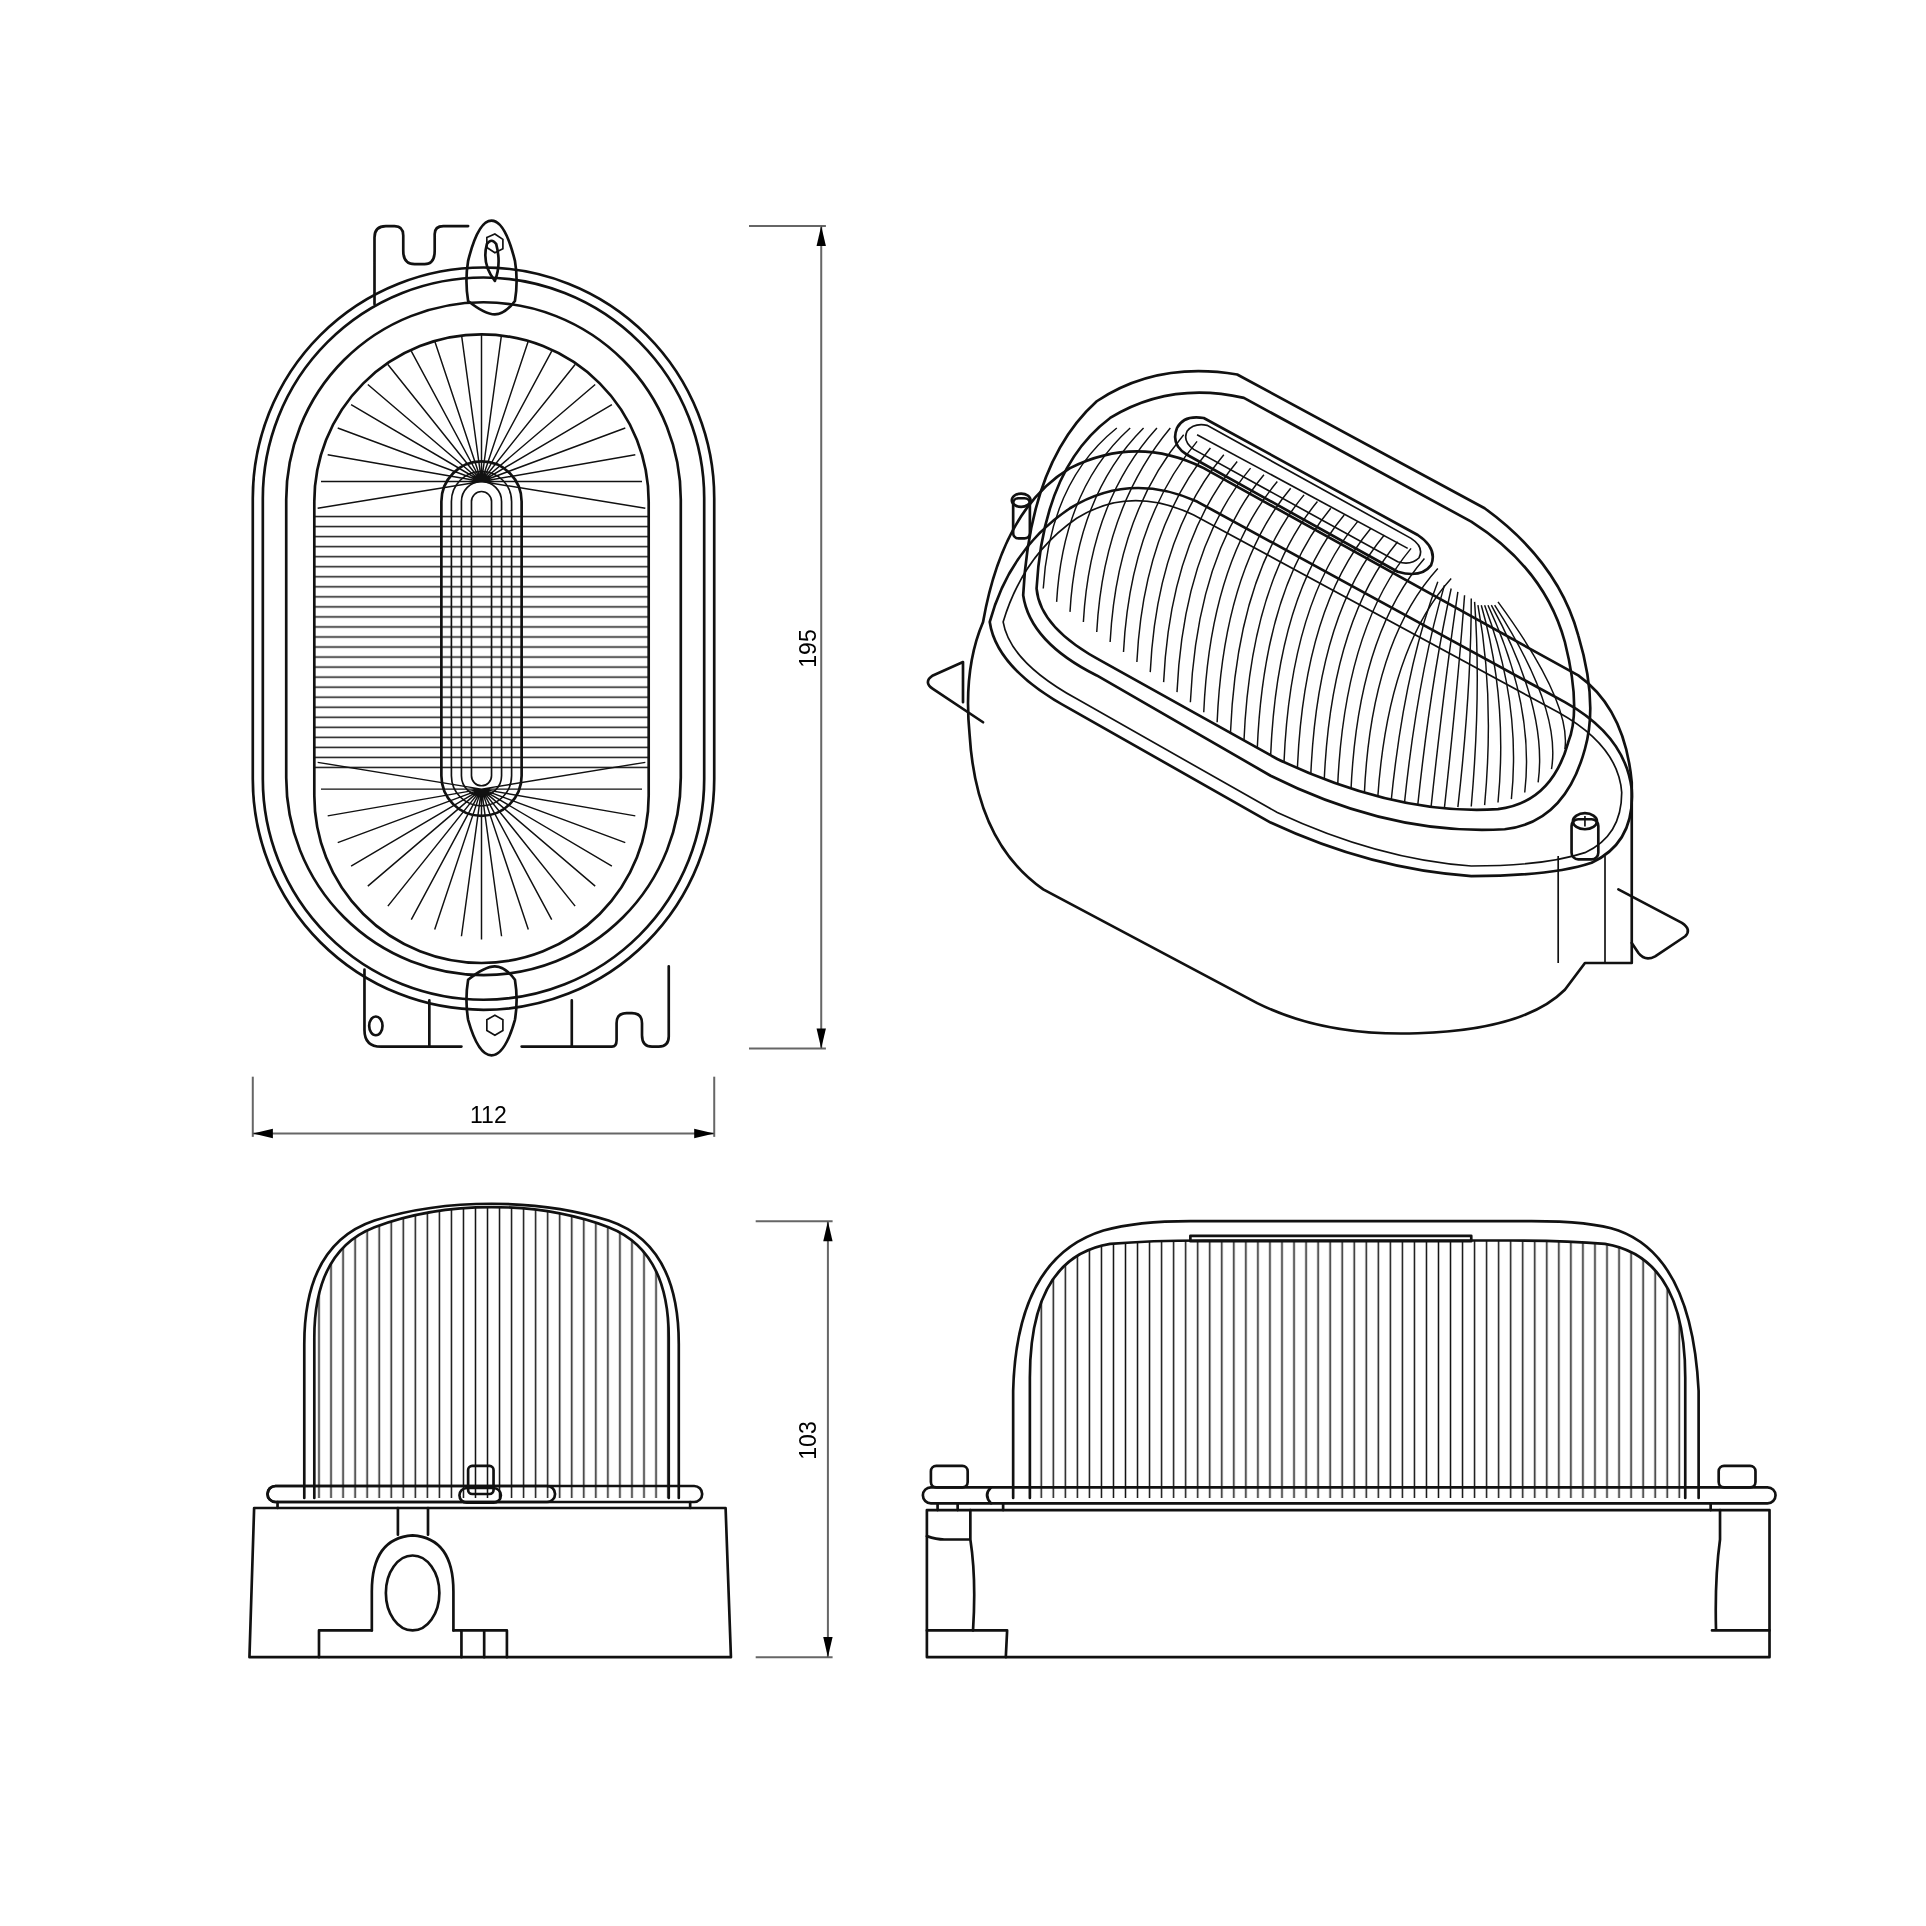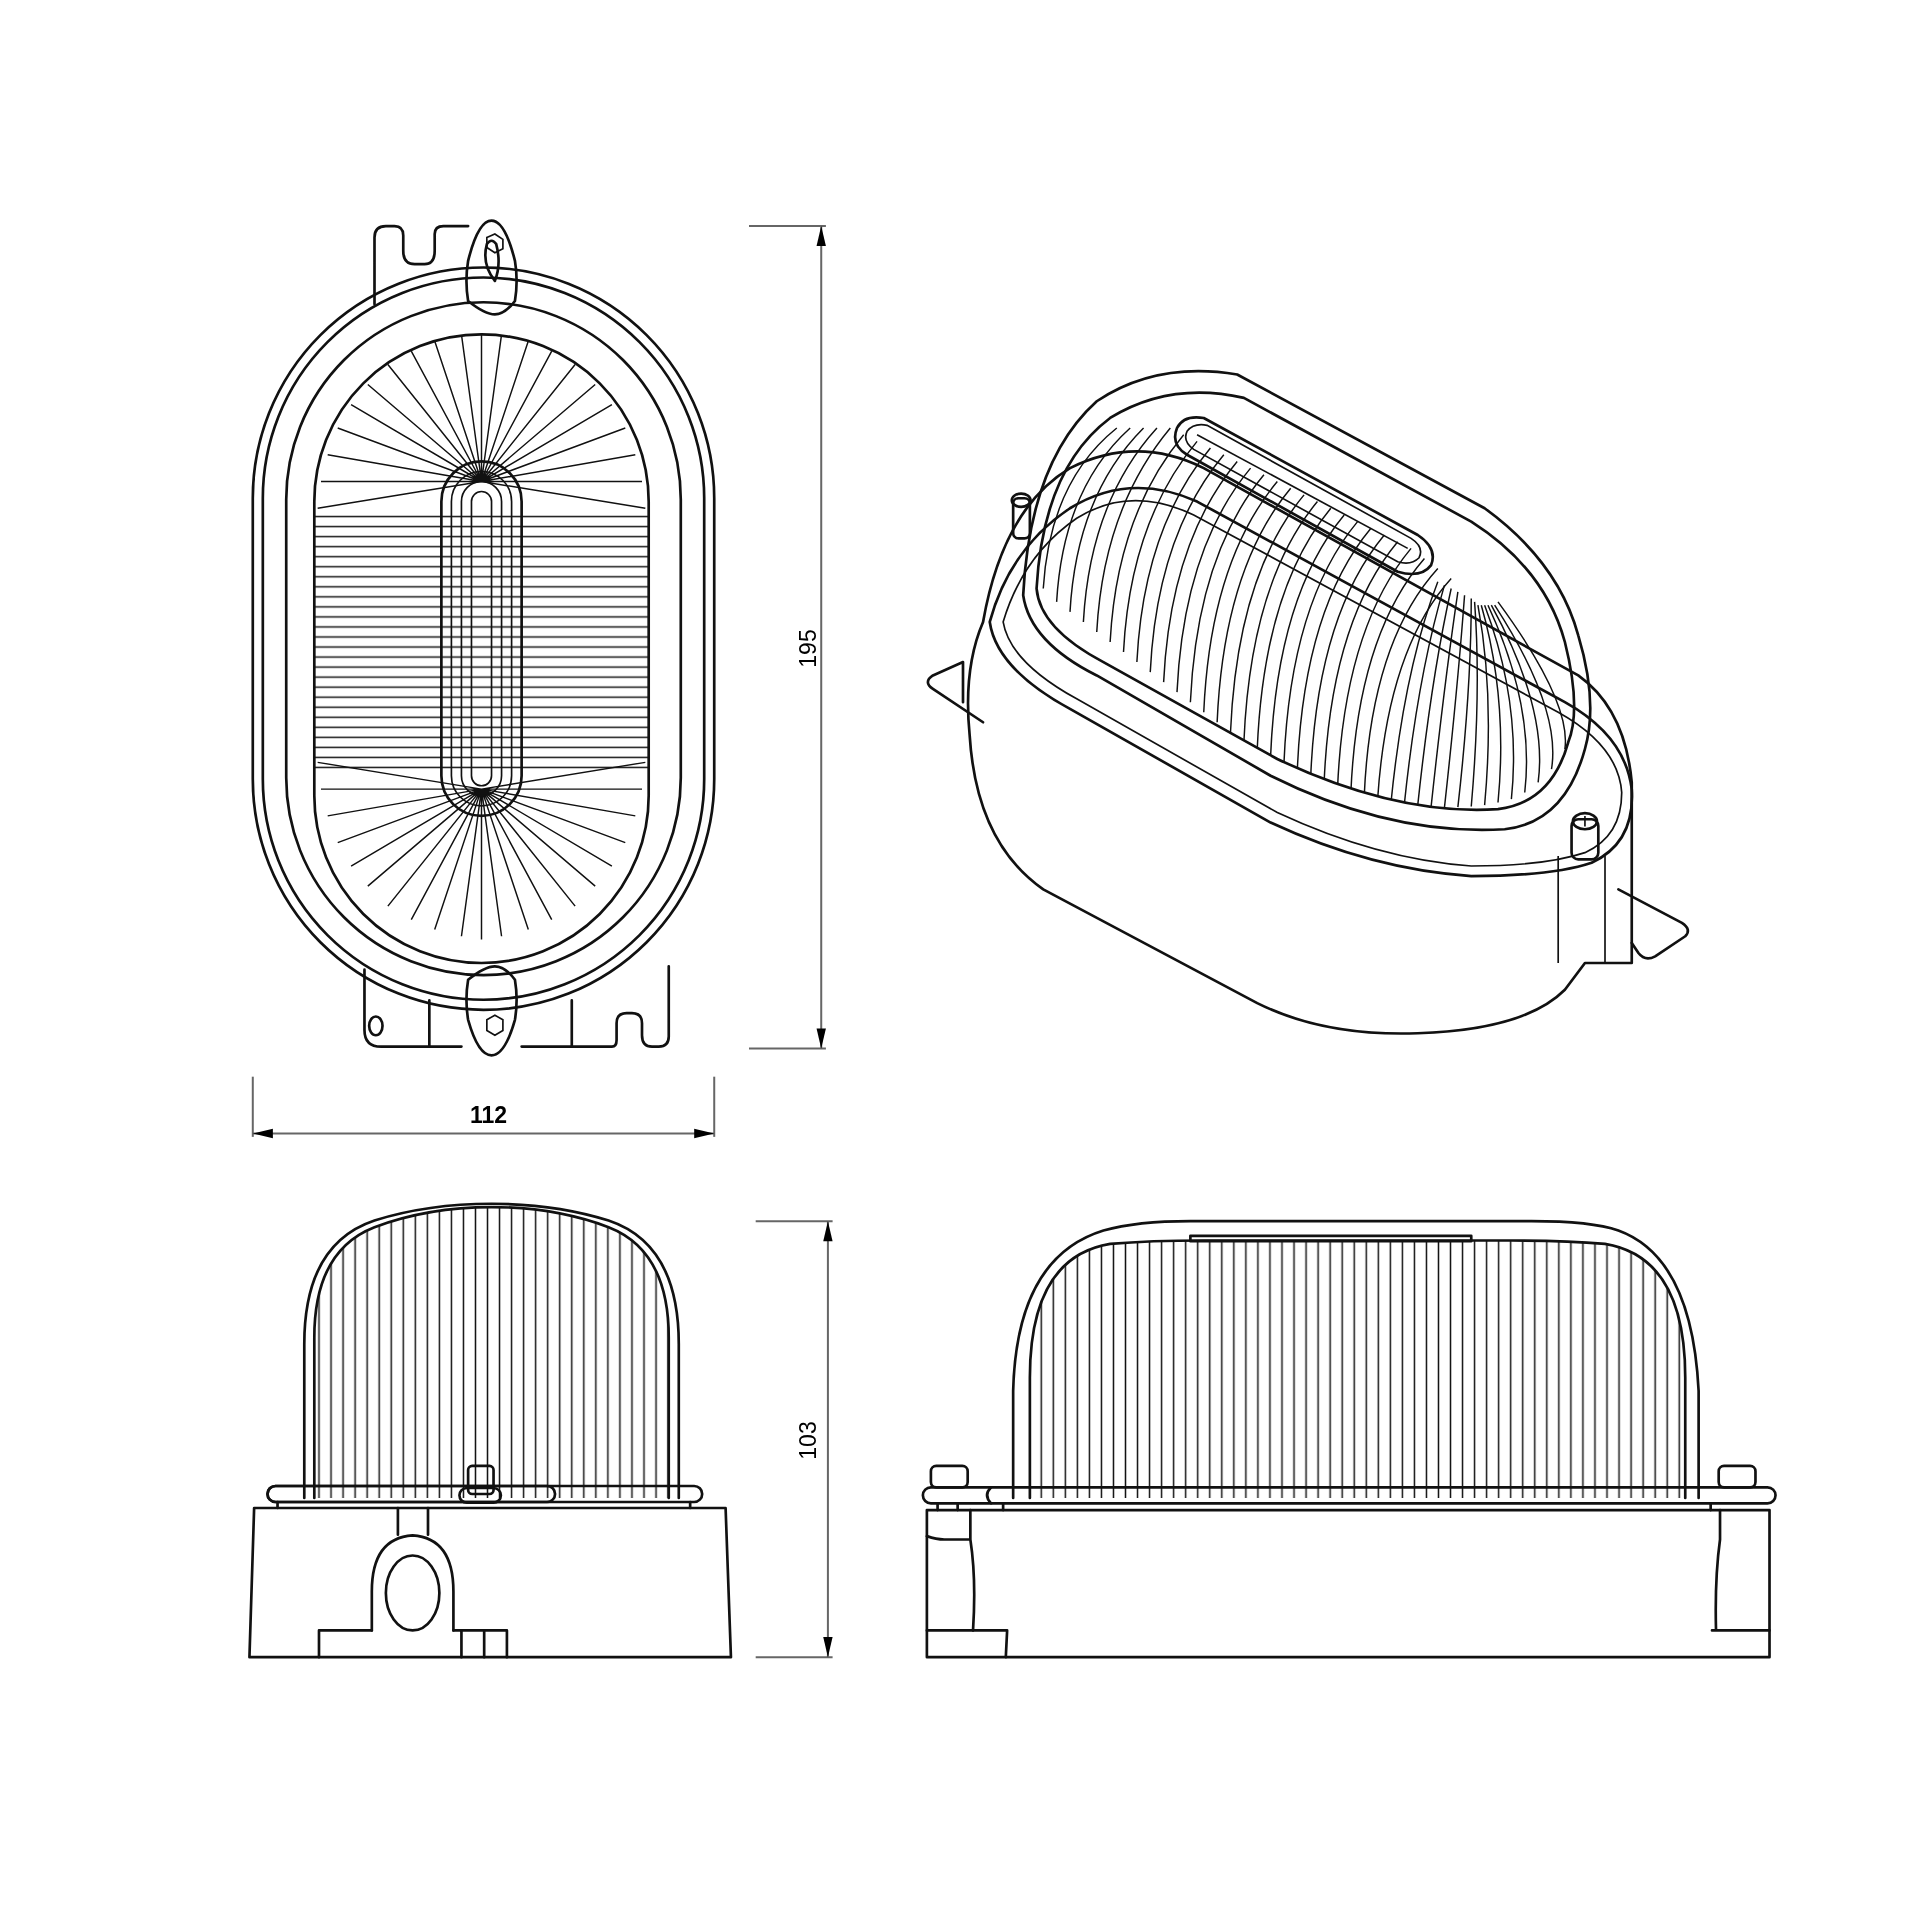--- a/index.html
+++ b/index.html
@@ -5,21 +5,21 @@
   html, body { margin:0; padding:0; background:#ffffff; }
   body { width:1926px; height:1926px; position:relative; overflow:hidden; font-family:"Liberation Sans", sans-serif; }
   svg#drawing { position:absolute; left:0; top:0; width:1926px; height:1926px; }
   .ln { fill:none; stroke:#111; stroke-width:4; stroke-linejoin:round; stroke-linecap:round; }
   .thin { fill:none; stroke:#111; stroke-width:2.5; }
   .rib { fill:none; stroke:#111; stroke-width:2.2; }
   .dim { fill:none; stroke:#666; stroke-width:3; }
   .arrow { fill:#000; stroke:none; }
   .dim-label { position:absolute; font-size:23px; color:#000; font-family:"Liberation Sans", sans-serif; white-space:nowrap; }
   #dim-height-top { left:789px; top:635px; transform:rotate(-90deg); transform-origin:center; }
-  #dim-width { left:470px; top:1102px;font-weight:bold; }
+  #dim-width { left:470px; top:1102px; }
   #dim-height-bottom { left:789px; top:1427px; transform:rotate(-90deg); transform-origin:center; }
 </style>
 </head>
 <body>
 
 <svg id="drawing" viewBox="0 0 2880 2880" xmlns="http://www.w3.org/2000/svg">
   <defs>
 
     <pattern id="vribs" width="18" height="10" patternUnits="userSpaceOnUse">
       <line x1="9" y1="0" x2="9" y2="10" stroke="#111" stroke-width="2.2"></line>

